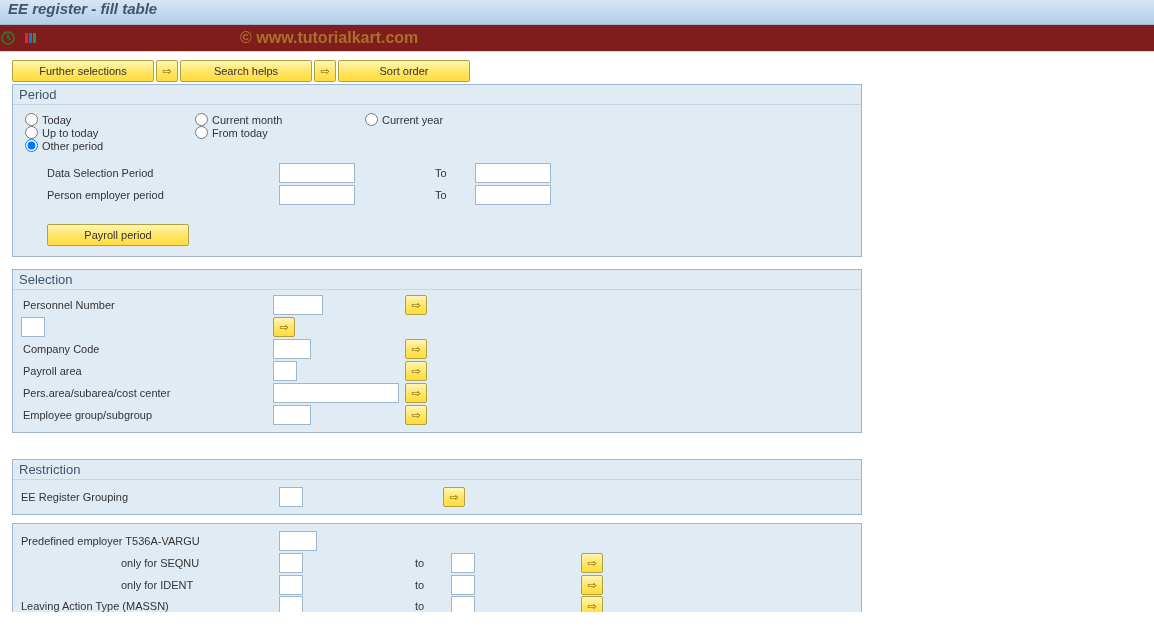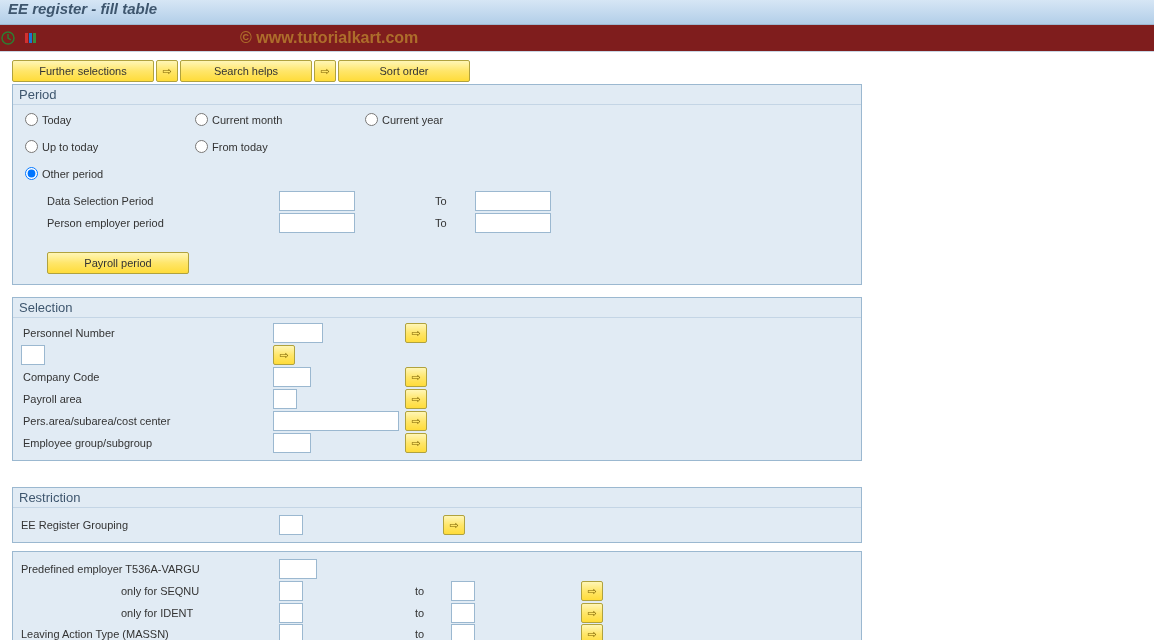--- a/index.html
+++ b/index.html
@@ -78,21 +78,21 @@
     color: #3e566e;
     font-size: 13px;
     border-bottom: 1px solid #c4d5e5;
   }
   .group-body {
     padding: 8px 8px 10px 8px;
   }
   .radio-grid {
     display:grid;
     grid-template-columns: 170px 170px 170px;
-    row-gap: 14px;
+    row-gap: 0;
     padding-left: 4px;
   }
   .radio-item { display:flex; align-items:center; gap:4px; }
   input[type=radio] { margin:0; }
   .period-inputs {
     margin-top: 10px;
     padding-left: 26px;
   }
   .field-row {
     display:flex;

